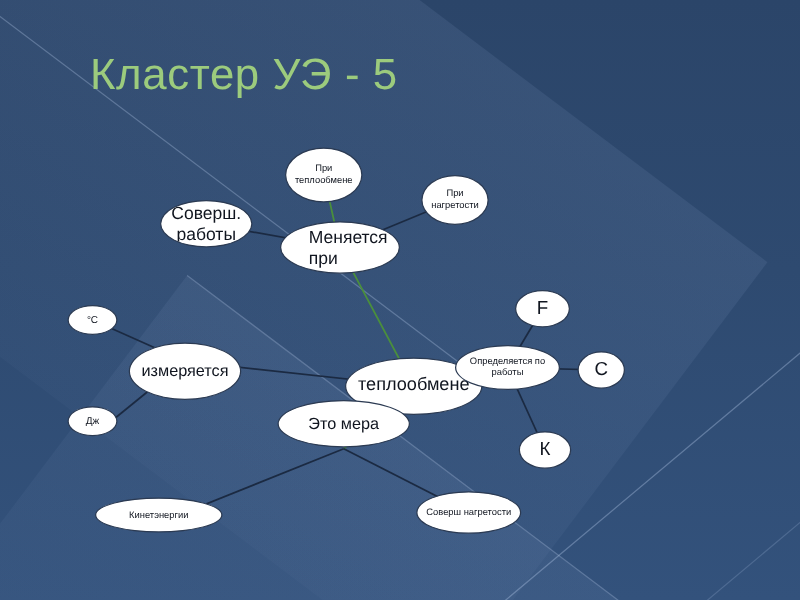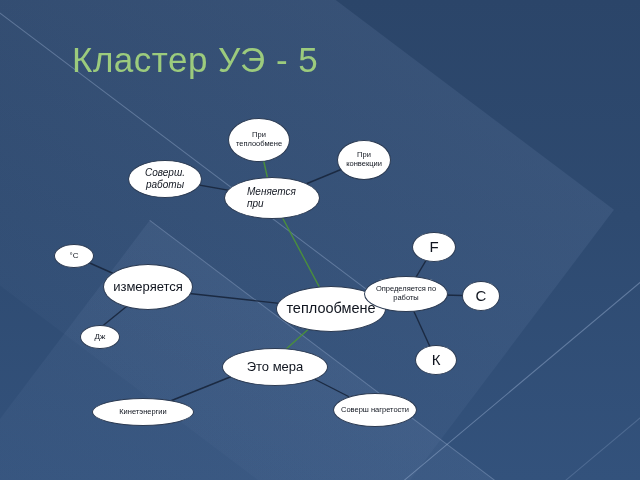--- a/index.html
+++ b/index.html
@@ -103,21 +103,21 @@
     justify-content: center;
     box-sizing: border-box;
     color: #10151f;
     text-align: center;
     line-height: 1.18;
     overflow: hidden;
   }
   .node span { display: block; padding: 0 4px; }
   .n-tiny  { font-size: 7.5px; }
   .n-small { font-size: 8px; }
-  .n-med   { font-size: 10px; font-style: italic; }
+  .n-med   { font-size: 14px; }
   .n-big   { font-size: 13px; }
   .n-huge  { font-size: 14.5px; }
   .n-letter{ font-size: 15px; }
   .align-left { justify-content: flex-start; text-align: left; }
   .align-left span { padding-left: 22px; }
 </style>
 </head>
 <body>
 
 <div id="slide">
@@ -152,50 +152,50 @@
       <div class="node n-huge" style="left: 276px; top: 286px; width: 110px; height: 46px;">
         <span>теплообмене</span>
       </div>
       <div class="node n-med align-left" style="left: 224px; top: 177px; width: 96px; height: 42px;">
         <span>Меняется при</span>
       </div>
       <div class="node n-tiny" style="left: 228px; top: 118px; width: 62px; height: 44px;">
         <span>При теплообмене</span>
       </div>
       <div class="node n-tiny" style="left: 337px; top: 140px; width: 54px; height: 40px;">
-        <span>При конвекции</span>
+        <span>При нагретости</span>
       </div>
       <div class="node n-med" style="left: 128px; top: 160px; width: 74px; height: 38px;">
         <span>Соверш. работы</span>
       </div>
-      <div class="node n-big" style="left: 103px; top: 264px; width: 90px; height: 46px;">
+      <div class="node n-big" style="left: 103px; top: 274px; width: 90px; height: 46px;">
         <span>измеряется</span>
       </div>
       <div class="node n-small" style="left: 54px; top: 244px; width: 40px; height: 24px;">
         <span>°С</span>
       </div>
-      <div class="node n-small" style="left: 80px; top: 325px; width: 40px; height: 24px;">
+      <div class="node n-small" style="left: 54px; top: 325px; width: 40px; height: 24px;">
         <span>Дж</span>
       </div>
       <div class="node n-tiny" style="left: 364px; top: 276px; width: 84px; height: 36px;">
         <span>Определяется по работы</span>
       </div>
       <div class="node n-letter" style="left: 412px; top: 232px; width: 44px; height: 30px;">
         <span>F</span>
       </div>
       <div class="node n-letter" style="left: 462px; top: 281px; width: 38px; height: 30px;">
         <span>С</span>
       </div>
       <div class="node n-letter" style="left: 415px; top: 345px; width: 42px; height: 30px;">
         <span>К</span>
       </div>
-      <div class="node n-big" style="left: 222px; top: 348px; width: 106px; height: 38px;">
+      <div class="node n-big" style="left: 222px; top: 320px; width: 106px; height: 38px;">
         <span>Это мера</span>
       </div>
-      <div class="node n-tiny" style="left: 92px; top: 398px; width: 102px; height: 28px;">
+      <div class="node n-tiny" style="left: 76px; top: 398px; width: 102px; height: 28px;">
         <span>Кинетэнергии</span>
       </div>
       <div class="node n-tiny" style="left: 333px; top: 393px; width: 84px; height: 34px;">
         <span>Соверш нагретости</span>
       </div>
     </div>
 
 </div>
 
 </body></html>

